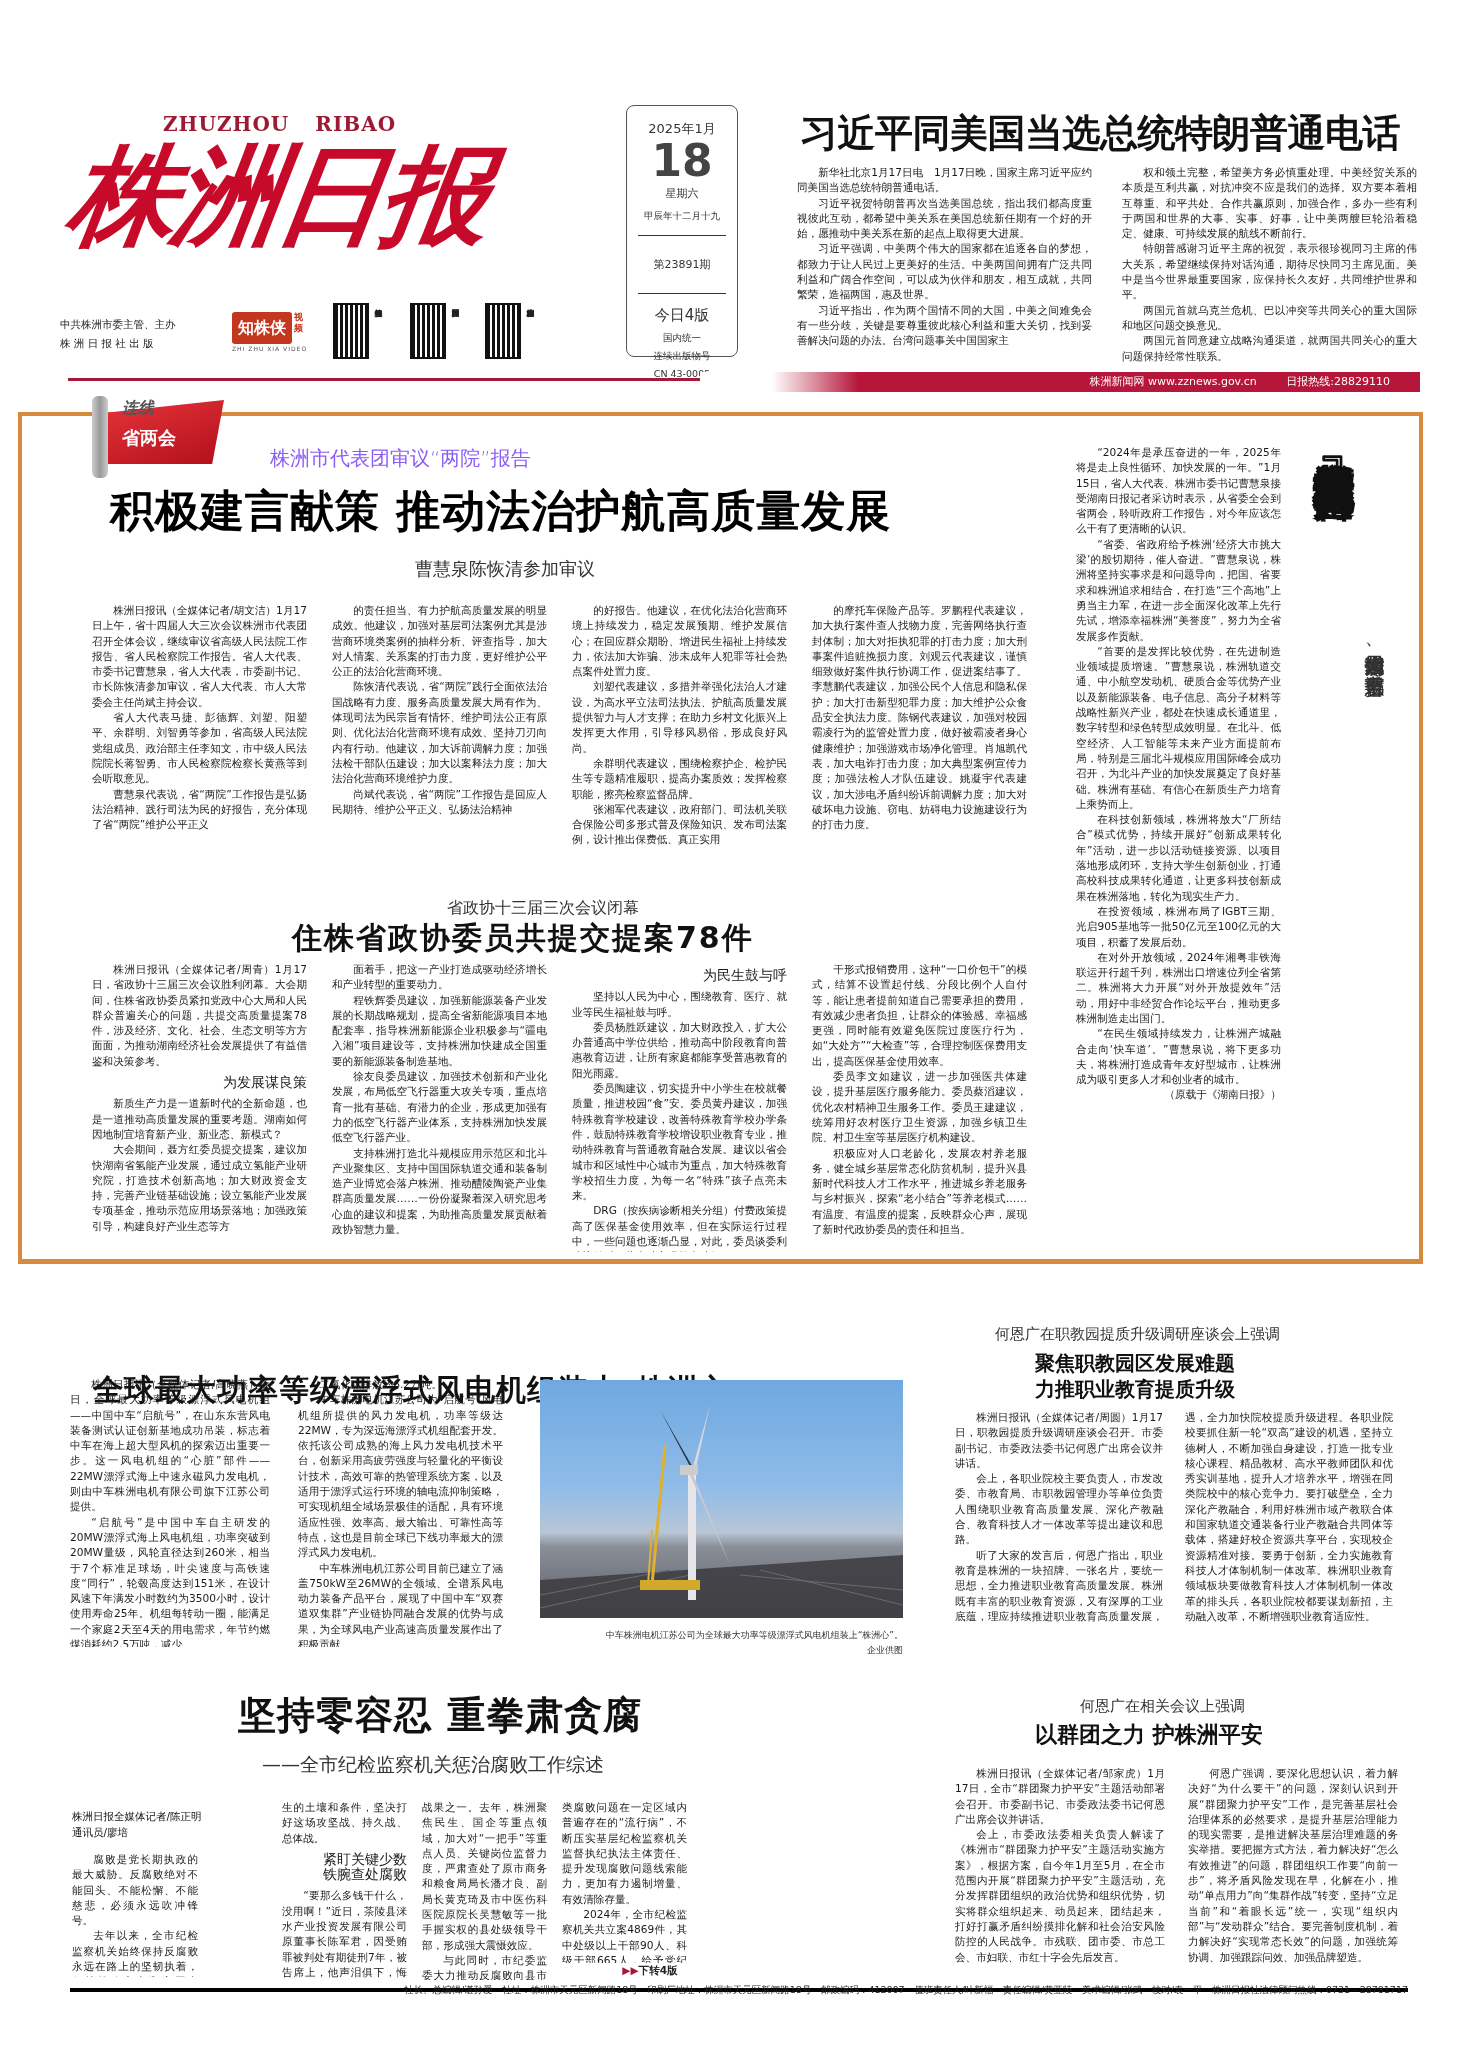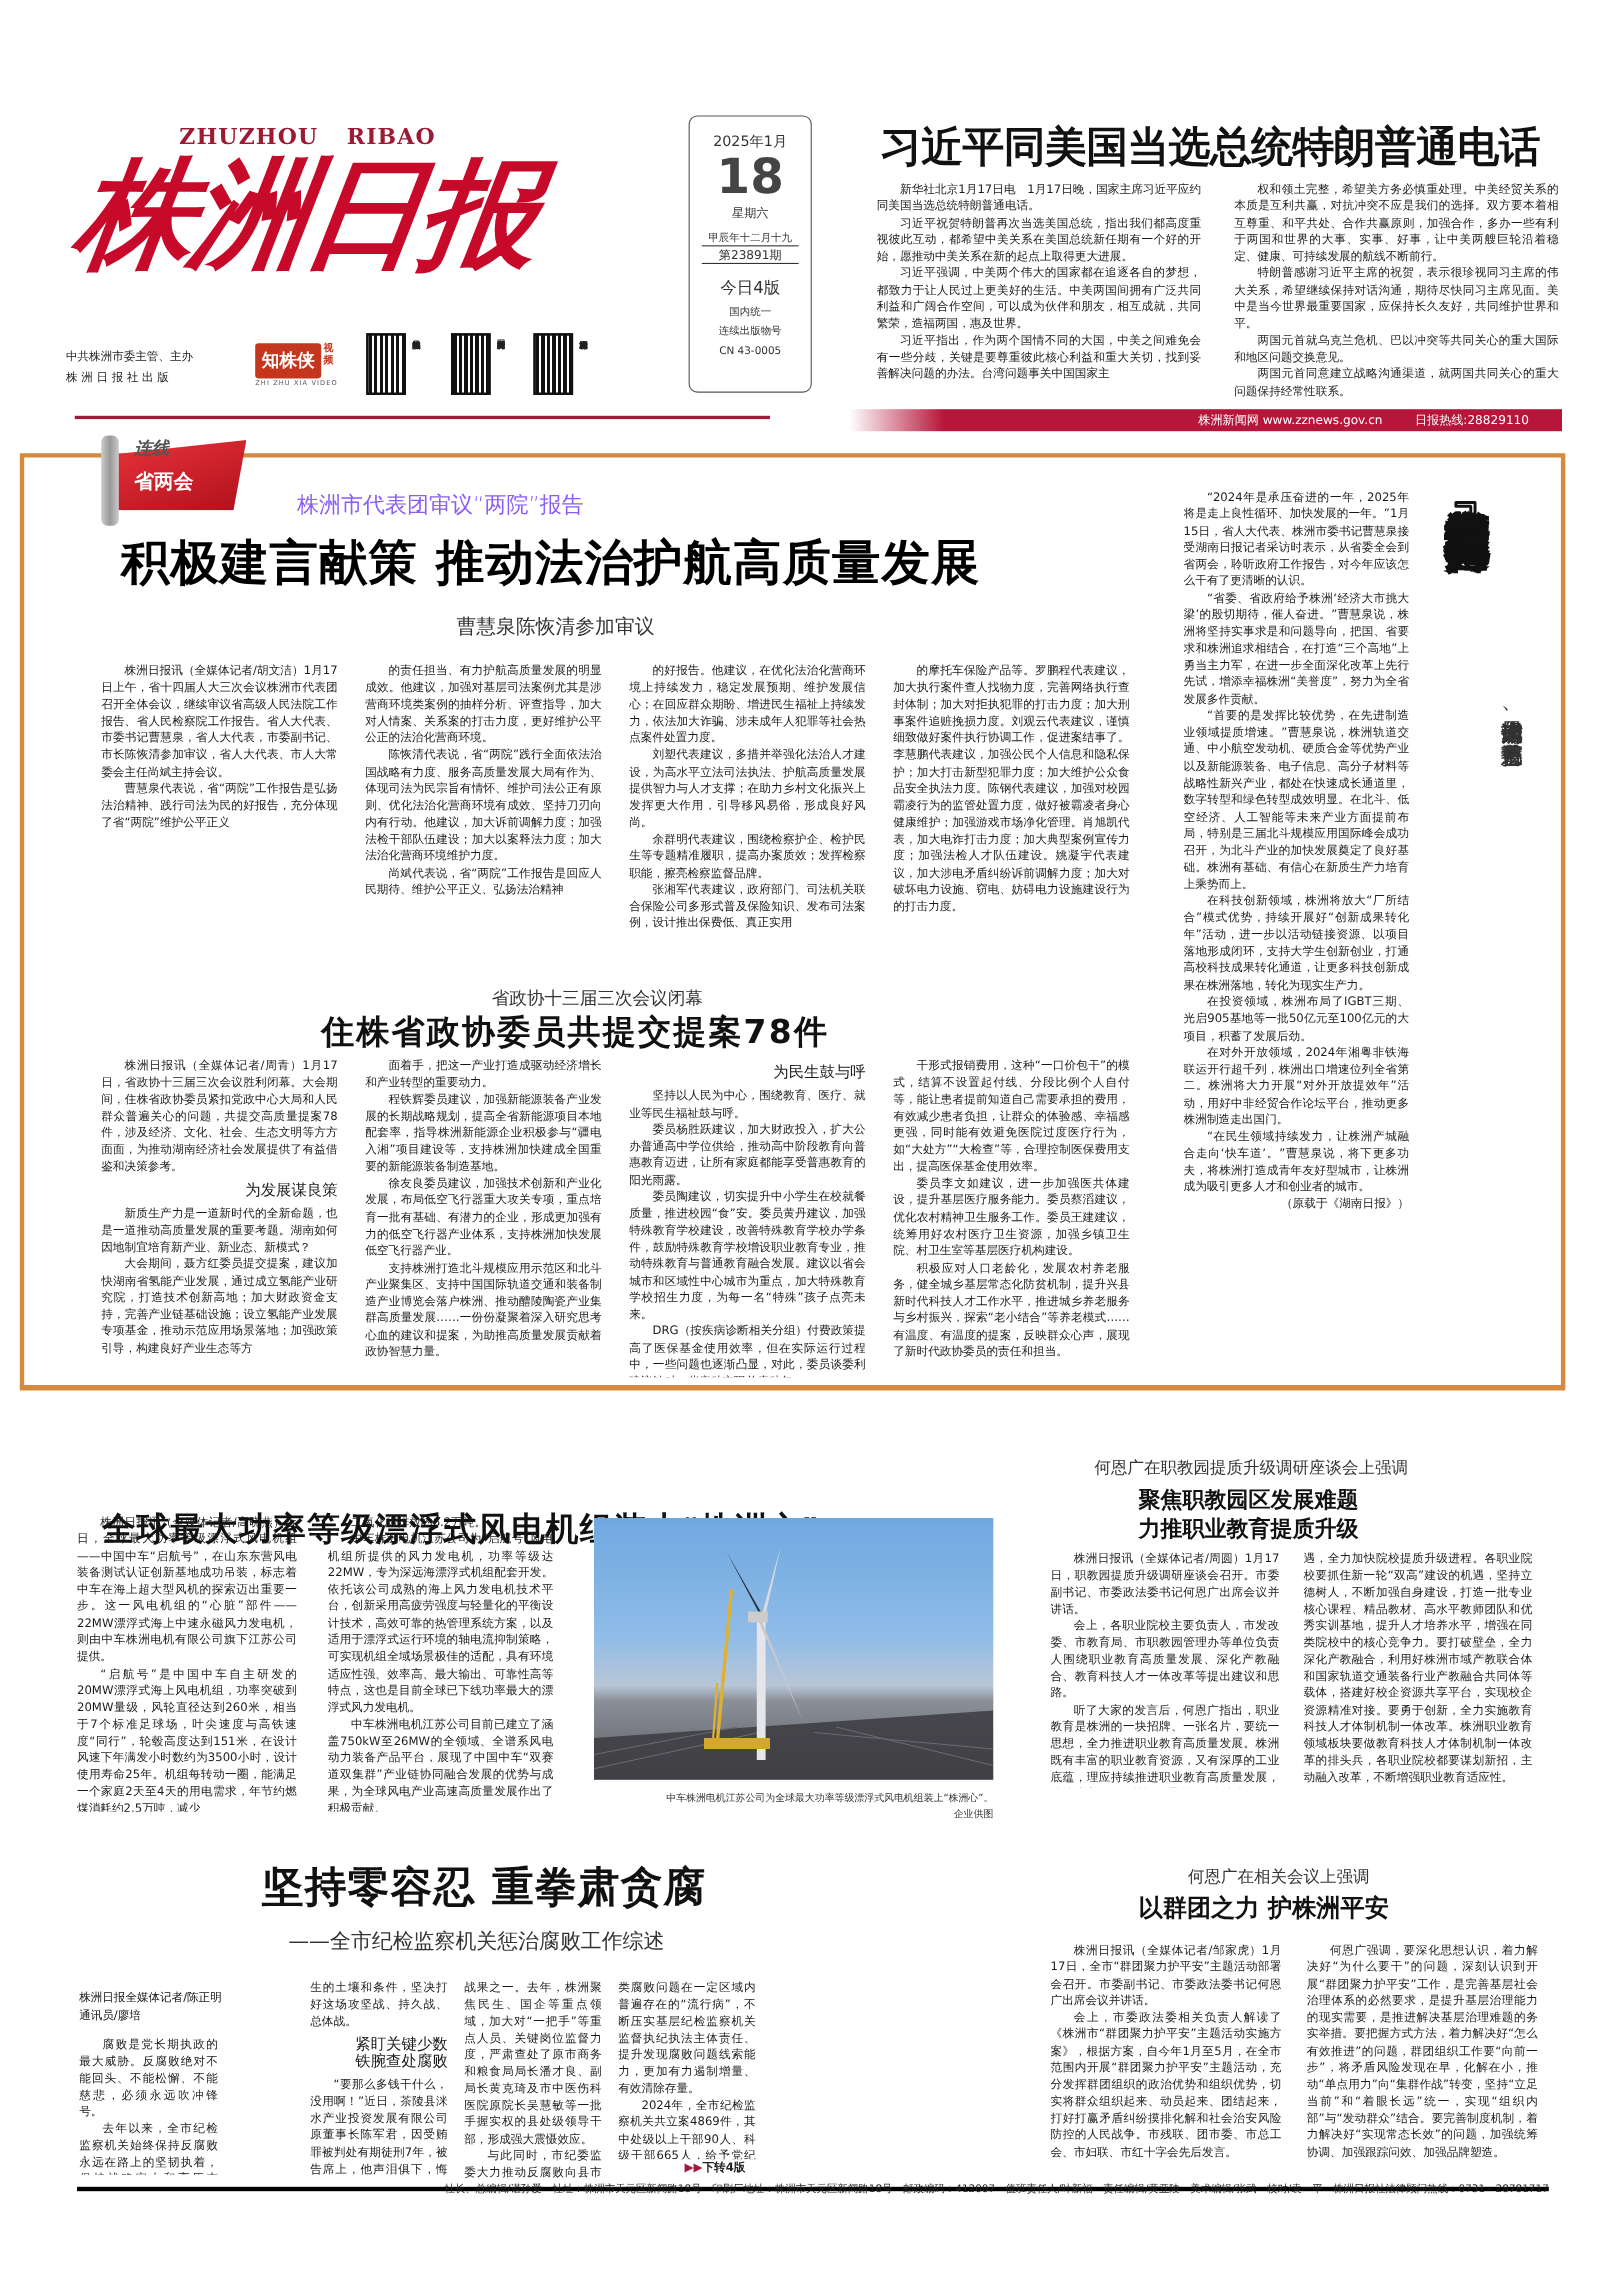--- a/index.html
+++ b/index.html
@@ -15,21 +15,21 @@
 .zhizhuxia{left:232px;top:312px;width:60px;height:32px;background:#c4371e;color:#fff;font-weight:bold;font-size:16px;line-height:32px;text-align:center;border-radius:3px}
 .zhizhuxia-sub{left:232px;top:345px;font-size:6px;color:#555;letter-spacing:1px}
 .qr{width:36px;height:56px;background:
  repeating-linear-gradient(90deg,#111 0 3px,#fff 3px 5px),#111;position:absolute;border:2px solid #111}
 .qr-label{position:absolute;font-size:7.5px;writing-mode:vertical-rl;color:#222;font-weight:bold}
 .datebox{left:626px;top:105px;width:112px;height:252px;border:1px solid #555;border-radius:8px;text-align:center;color:#333}
 .datebox .ym{font-size:13px;margin-top:14px}
 .datebox .day{font-size:44px;font-weight:bold;line-height:46px;color:#444}
 .datebox .wk{font-size:11px;margin-top:2px}
 .datebox .lunar{font-size:9.5px;margin-top:9px}
-.datebox .issue{font-size:11px;margin:0 11px 0;border-top:1px solid #333;border-bottom:1px solid #333;padding:0 0}
+.datebox .issue{font-size:11px;margin:12px 11px 0;border-top:1px solid #333;border-bottom:1px solid #333;padding:21px 0}
 .datebox .pages{font-size:15px;margin-top:12px}
 .datebox .small{font-size:9.5px;line-height:18px;margin-top:4px}
 
 .lead-title{left:800px;top:108px;font-size:38px;font-weight:bold;letter-spacing:-0.5px;color:#111}
 .lead-body{left:797px;top:165px;width:295px}
 .lead-body2{left:1122px;top:165px;width:295px}
 .topbar{left:700px;top:372px;width:720px;height:20px;background:linear-gradient(90deg,#fff 0,#fff 10%,#b5163a 22%,#b5163a 100%);color:#fff;font-size:11px;line-height:20px;text-align:right;padding-right:30px}
 .redline{left:68px;top:378px;width:1352px;height:3px;background:#a4193a}
 
 .box{left:18px;top:412px;width:1405px;height:852px;border:4px solid #d58a3e;border-bottom-width:5px}
@@ -135,20 +135,21 @@
   <div class="badge-top">连线</div>
   <div class="badge-main">省两会</div>
 </div>
 
 <div class="abs kicker1">株洲市代表团审议“两院”报告</div>
 <div class="abs main-title">积极建言献策  推动法治护航高质量发展</div>
 <div class="abs subtitle1">曹慧泉陈恢清参加审议</div>
 
 <div class="abs body-text col" style="left:92px">
   <p>株洲日报讯（全媒体记者/胡文洁）1月17日上午，省十四届人大三次会议株洲市代表团召开全体会议，继续审议省高级人民法院工作报告、省人民检察院工作报告。省人大代表、市委书记曹慧泉，省人大代表，市委副书记、市长陈恢清参加审议，省人大代表、市人大常委会主任尚斌主持会议。</p>
+  <p>省人大代表马捷、彭德辉、刘塑、阳塑平、余群明、刘智勇等参加，省高级人民法院党组成员、政治部主任李知文，市中级人民法院院长蒋智勇、市人民检察院检察长黄燕等到会听取意见。</p>
   <p>曹慧泉代表说，省“两院”工作报告是弘扬法治精神、践行司法为民的好报告，充分体现了省“两院”维护公平正义</p>
 </div>
 <div class="abs body-text col" style="left:332px">
   <p>的责任担当、有力护航高质量发展的明显成效。他建议，加强对基层司法案例尤其是涉营商环境类案例的抽样分析、评查指导，加大对人情案、关系案的打击力度，更好维护公平公正的法治化营商环境。</p>
   <p>陈恢清代表说，省“两院”践行全面依法治国战略有力度、服务高质量发展大局有作为、体现司法为民宗旨有情怀、维护司法公正有原则、优化法治化营商环境有成效、坚持刀刃向内有行动。他建议，加大诉前调解力度；加强法检干部队伍建设；加大以案释法力度；加大法治化营商环境维护力度。</p>
   <p>尚斌代表说，省“两院”工作报告是回应人民期待、维护公平正义、弘扬法治精神</p>
 </div>
 <div class="abs body-text col" style="left:572px">
   <p>的好报告。他建议，在优化法治化营商环境上持续发力，稳定发展预期、维护发展信心；在回应群众期盼、增进民生福祉上持续发力，依法加大诈骗、涉未成年人犯罪等社会热点案件处置力度。</p>
   <p>刘塑代表建议，多措并举强化法治人才建设，为高水平立法司法执法、护航高质量发展提供智力与人才支撑；在助力乡村文化振兴上发挥更大作用，引导移风易俗，形成良好风尚。</p>

